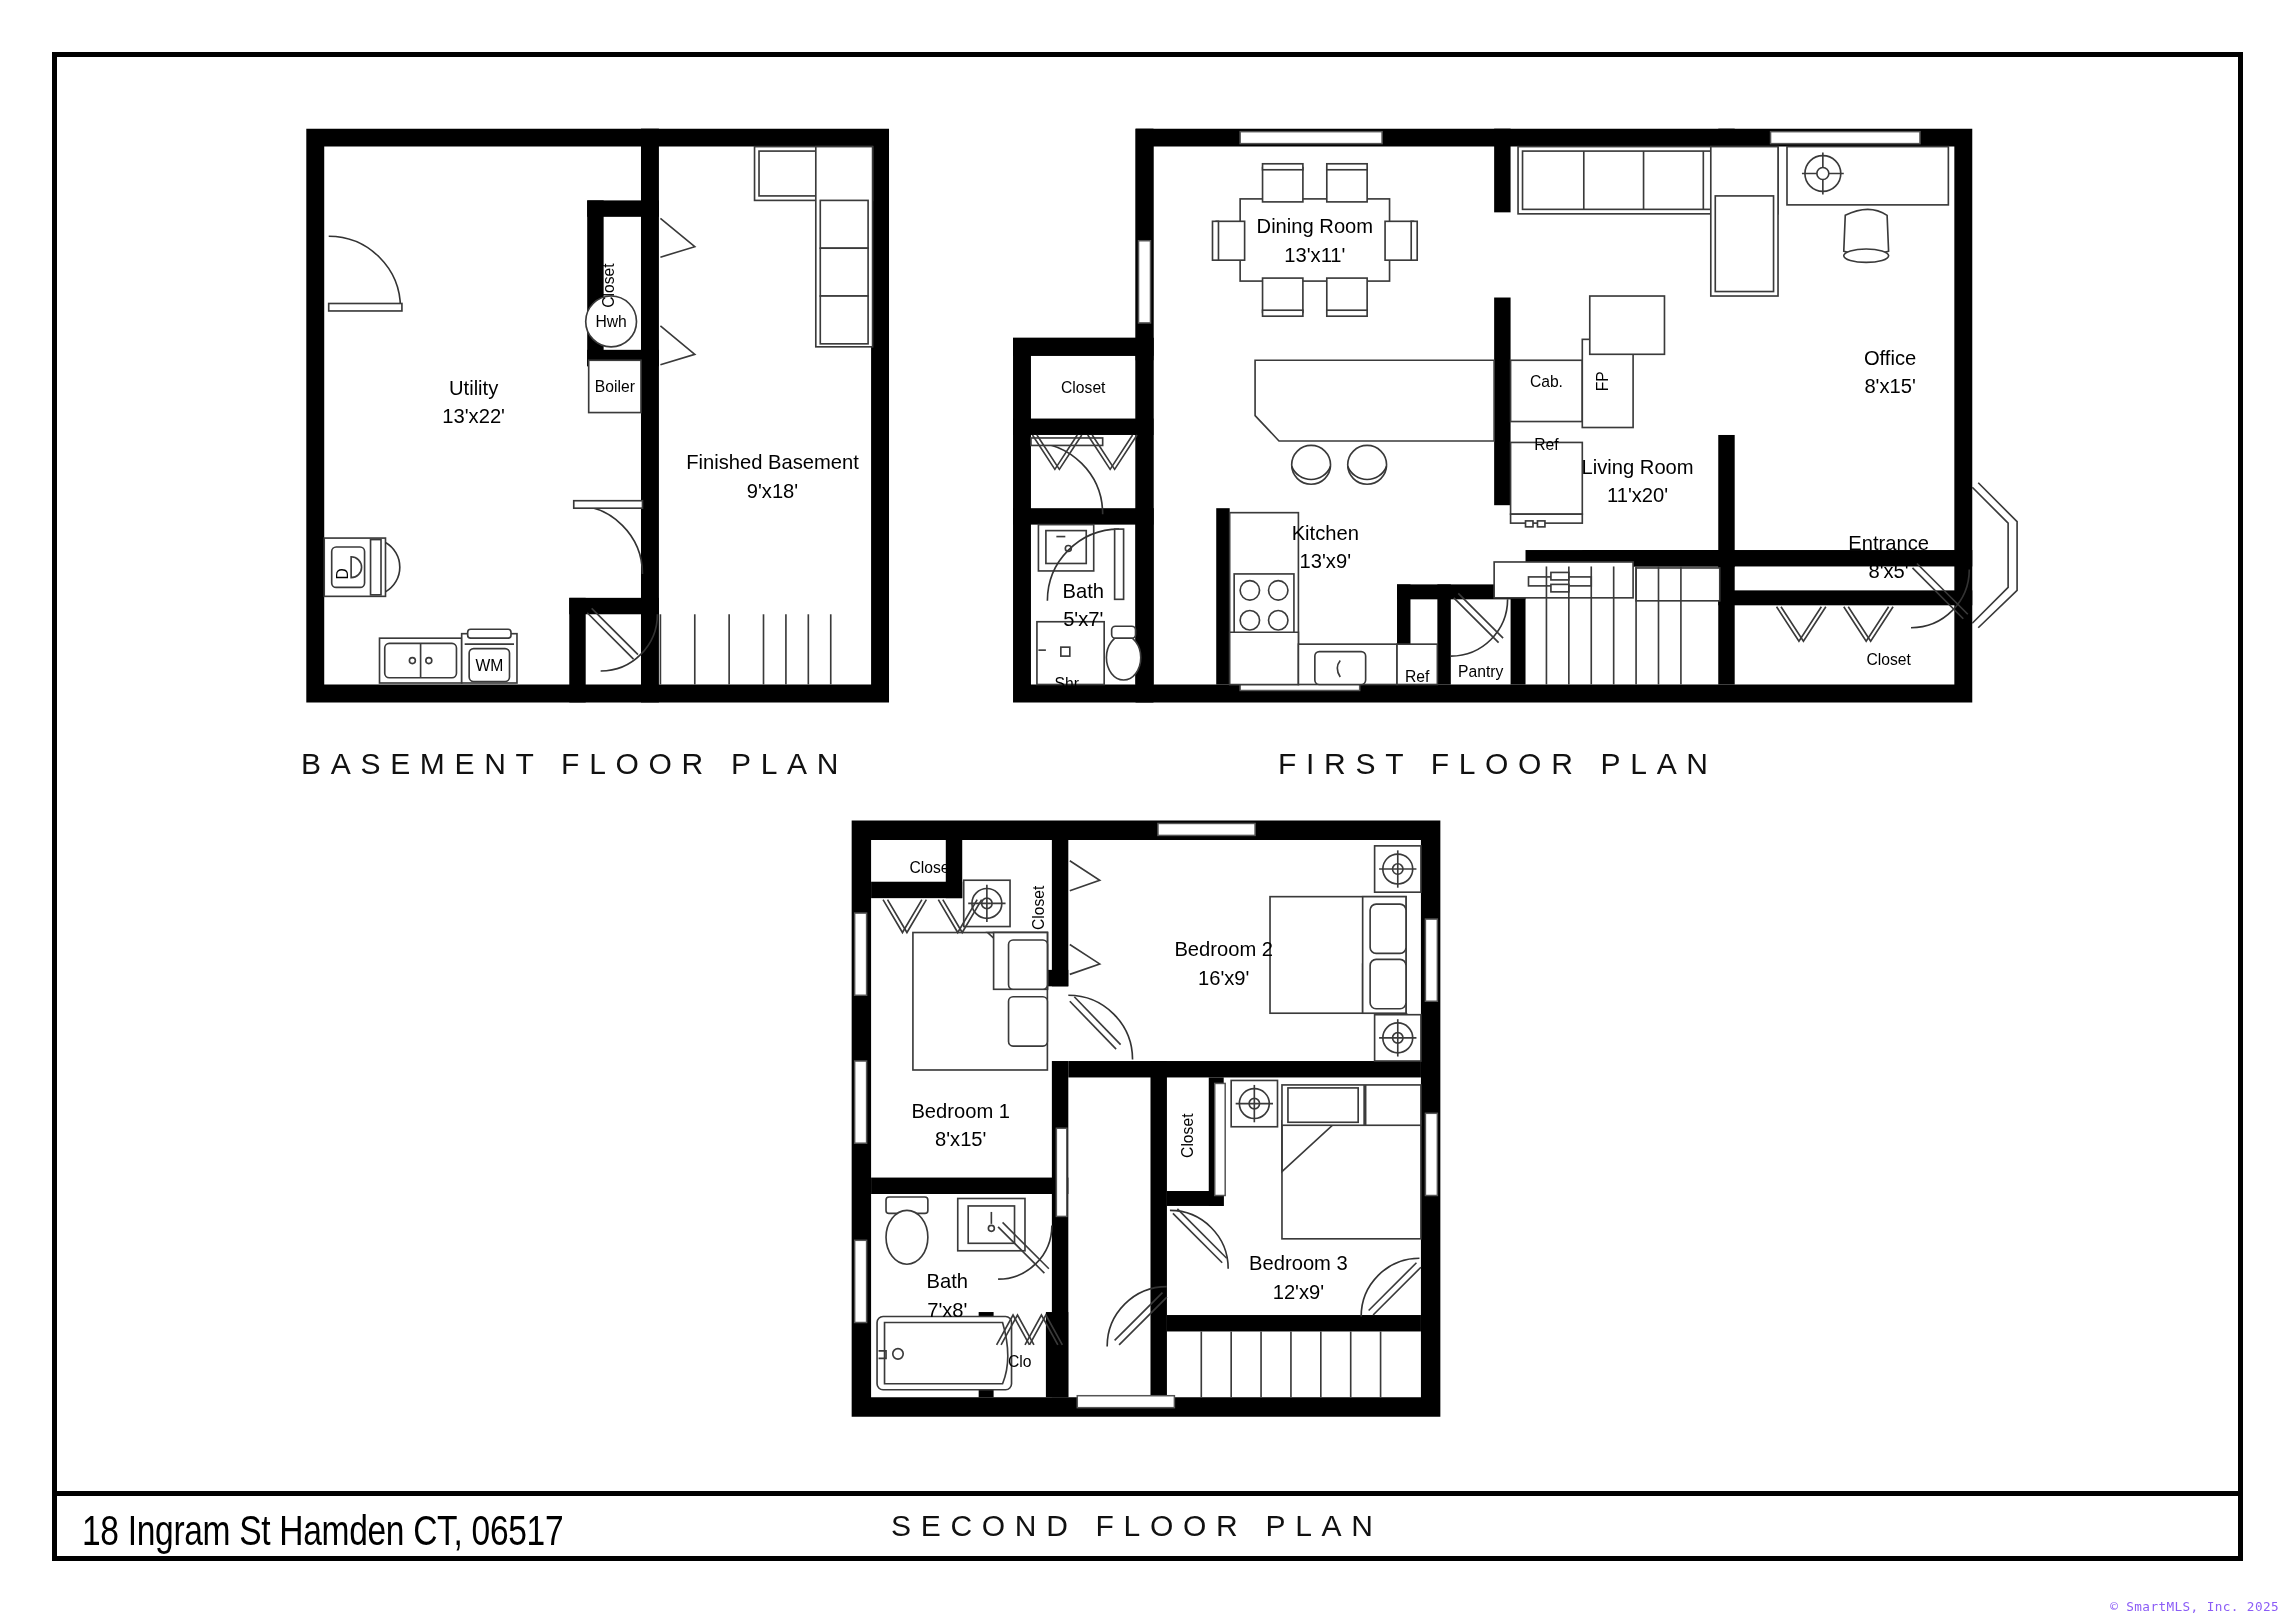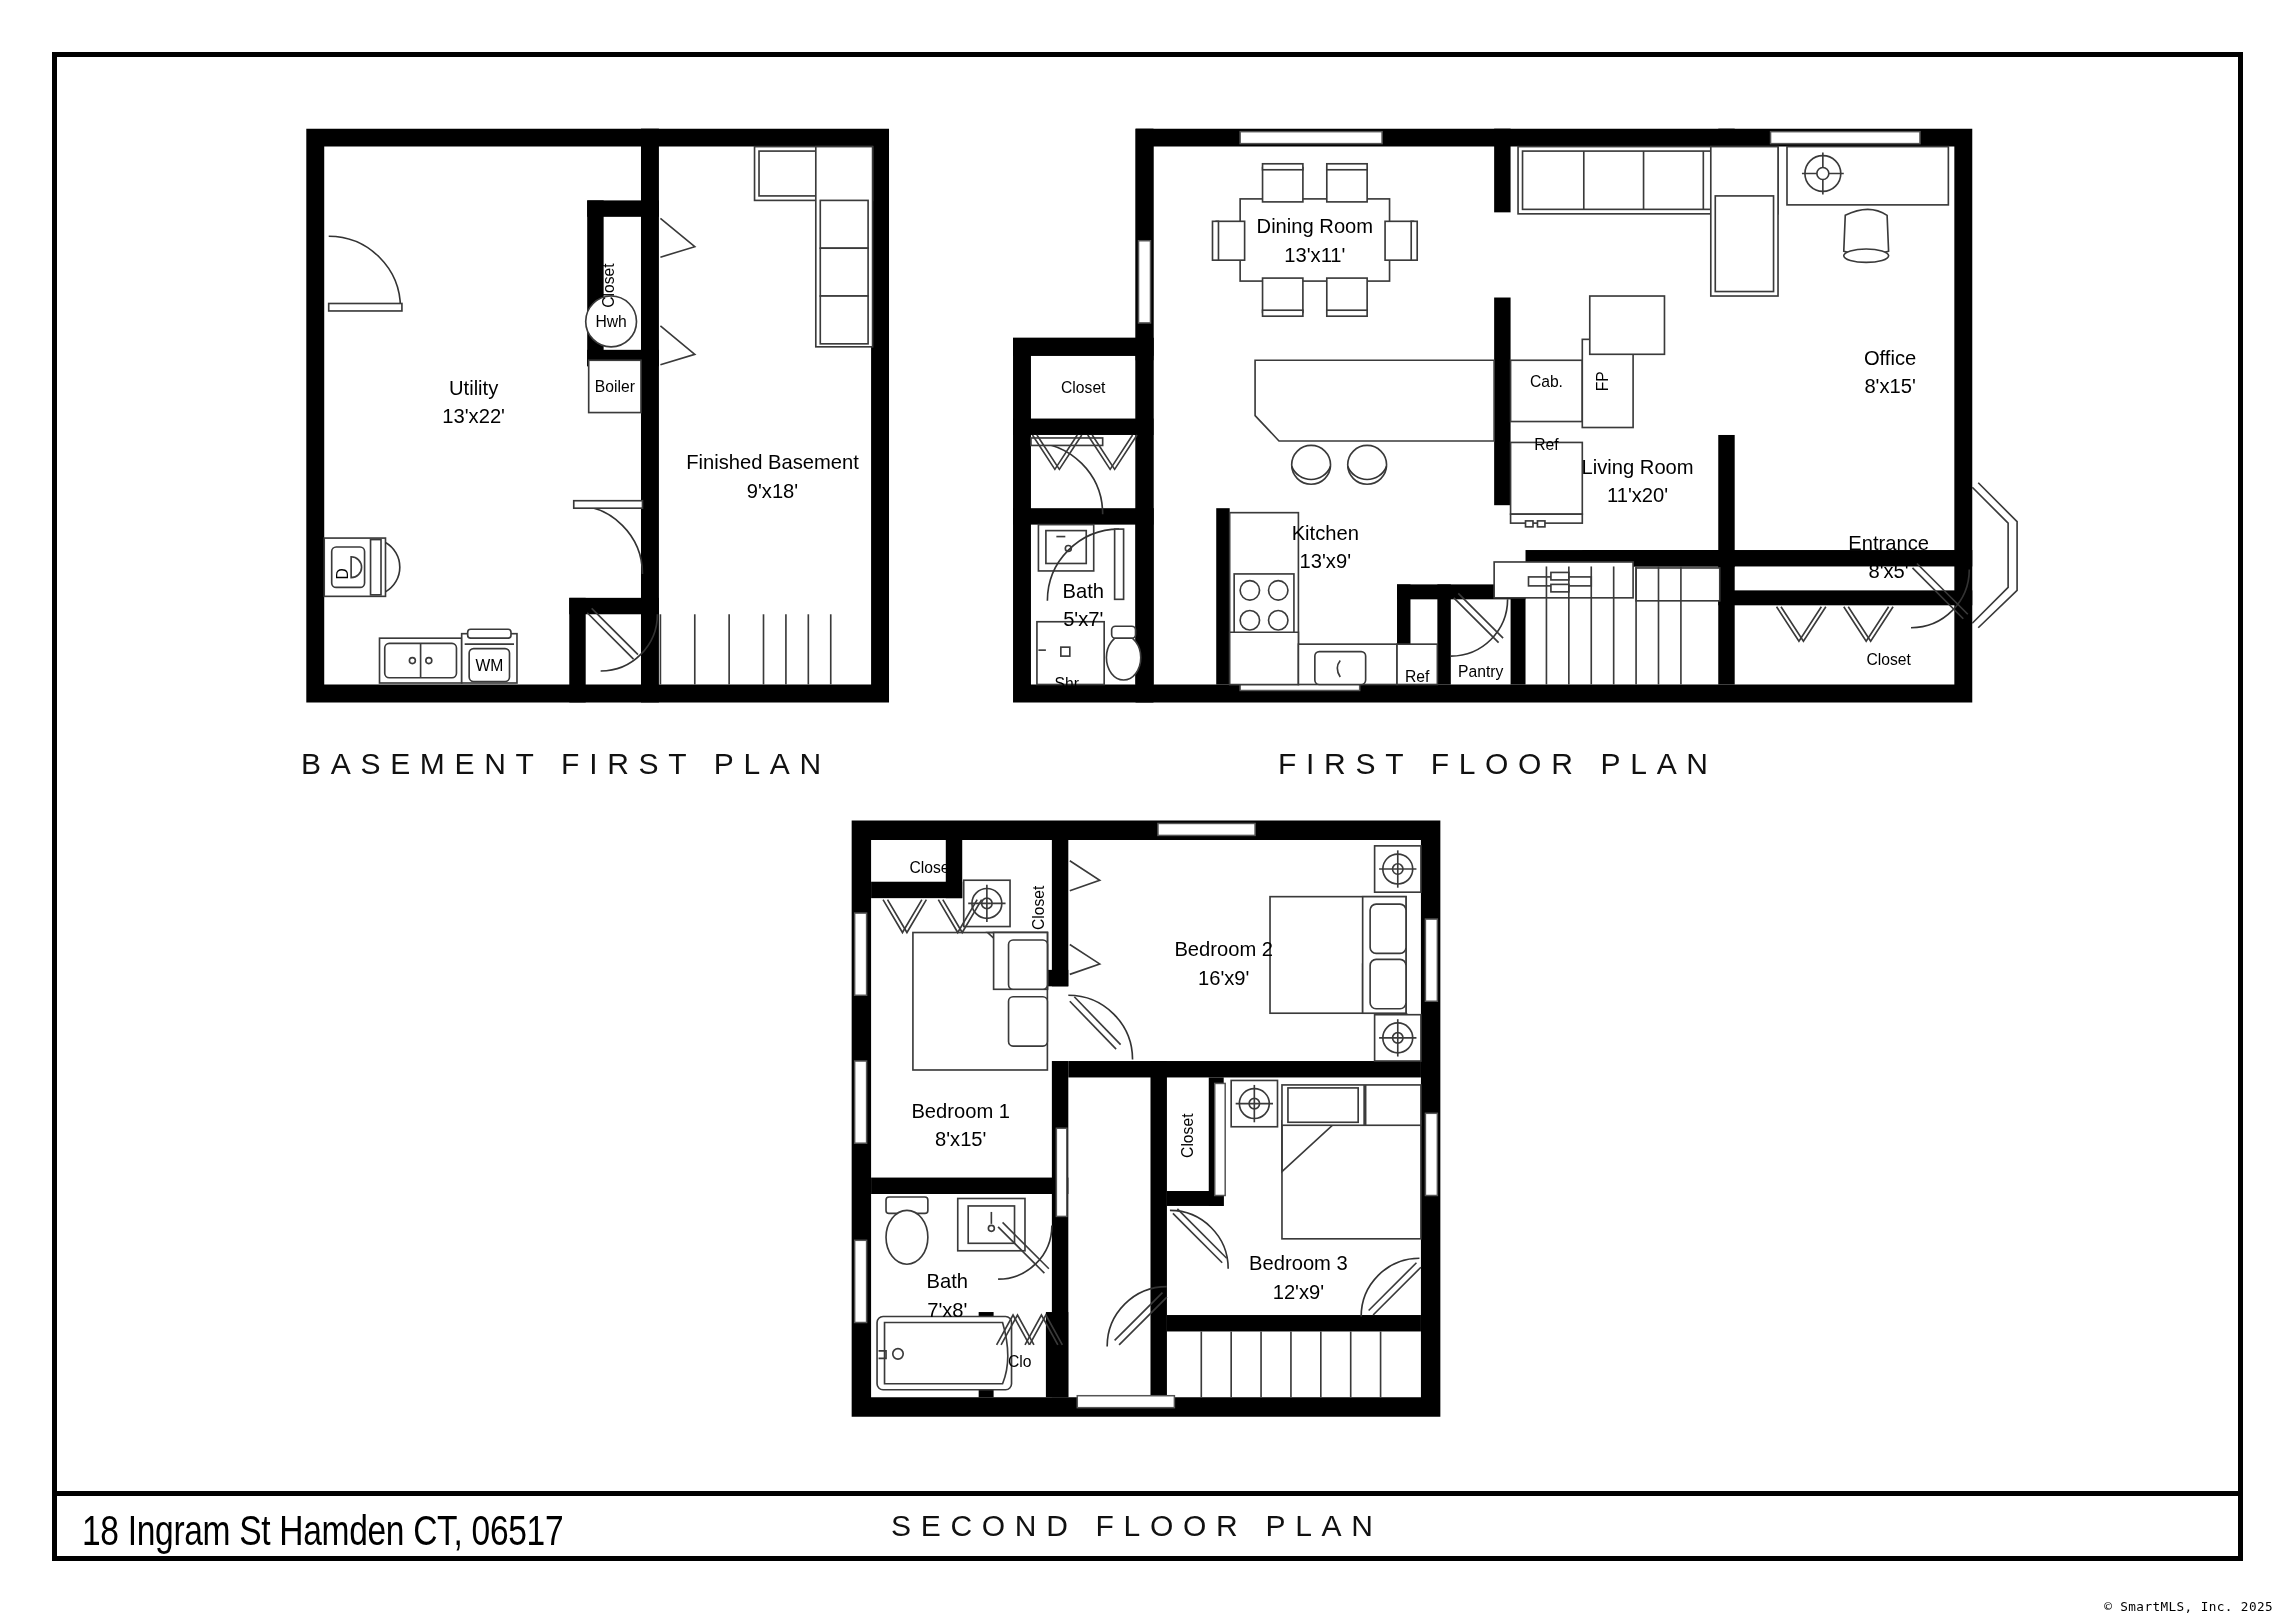--- a/index.html
+++ b/index.html
@@ -4,22 +4,22 @@
 <style>
   html,body{margin:0;padding:0;background:#ffffff;}
   body{width:2295px;height:1623px;position:relative;font-family:"Liberation Sans",sans-serif;}
   #sheet{position:absolute;left:0;top:0;width:2295px;height:1623px;background:#fff;}
   .page-border{position:absolute;left:52px;top:52px;width:2191px;height:1509px;border:5.2px solid #000;box-sizing:border-box;}
   .addr-divider{position:absolute;left:52px;top:1491px;width:2191px;height:5.2px;background:#000;}
   .address{position:absolute;left:82px;top:1506px;width:1793px;height:52px;
            font-family:"Liberation Sans Narrow","Liberation Sans",sans-serif;
            font-size:43px;font-weight:400;color:#000;letter-spacing:-0.4px;
            transform:scaleX(0.78);transform-origin:left center;white-space:nowrap;}
-  .copyright{position:absolute;right:22px;top:1599px;font-family:"DejaVu Sans Mono",monospace;
-             font-size:12.7px;color:#000000;letter-spacing:0.4px;white-space:nowrap;}
+  .copyright{position:absolute;right:16px;top:1599px;font-family:"DejaVu Sans Mono",monospace;
+             font-size:12.7px;color:#8b5cf6;letter-spacing:0.4px;white-space:nowrap;}
   .plan-title{position:absolute;font-family:"Liberation Sans",sans-serif;font-size:30px;
               font-weight:300;letter-spacing:9.7px;color:#111;white-space:nowrap;}
   svg{position:absolute;left:0;top:0;overflow:visible;}
   .w{fill:#000;}
   .thin{fill:none;stroke:#3a3a3a;stroke-width:2.2;}
   .thin2{fill:#fff;stroke:#3a3a3a;stroke-width:2.2;}
   .thinw{fill:#fff;stroke:#555;stroke-width:2;}
   .arc{fill:none;stroke:#333;stroke-width:2.2;}
   .lbl{font-family:"Liberation Sans",sans-serif;fill:#000;text-anchor:middle;}
   .rm{font-size:27px;}
@@ -112,21 +112,21 @@
     <text class="lbl rm" x="634" y="528">Utility</text>
     <text class="lbl dim" x="634" y="566">13'x22'</text>
     <text class="lbl rm" x="1034" y="628">Finished Basement</text>
     <text class="lbl dim" x="1034" y="666">9'x18'</text>
     <text class="lbl vlbl" x="822" y="382" transform="rotate(-90 822 382)">Closet</text>
     <text class="lbl sm" x="818" y="438">Hwh</text>
     <text class="lbl sm" x="823" y="525">Boiler</text>
     <text class="lbl sm" x="466" y="768" transform="rotate(-90 466 768)">D</text>
     <text class="lbl sm" x="655" y="898">WM</text>
   </svg>
-  <div class="plan-title" style="left:301px;top:747px;">BASEMENT FIRST PLAN</div>
+  <div class="plan-title" style="left:301px;top:747px;">BASEMENT FLOOR PLAN</div>
 
   <svg width="2295" height="1623" viewBox="0 0 3072 2172">
     <g>
 
       <path class="w" d="M1520,172 H2640 V940 H1520 Z M1544,196 H2616 V916 H1544 Z" fill-rule="evenodd"></path>
 
       <path class="w" d="M1356,452 H1544 V940 H1356 Z M1380,476 H1520 V916 H1380 Z" fill-rule="evenodd"></path>
       <rect class="w" x="1356" y="452" width="188" height="24"></rect>
 
       <rect class="w" x="1356" y="560" width="188" height="22"></rect>

